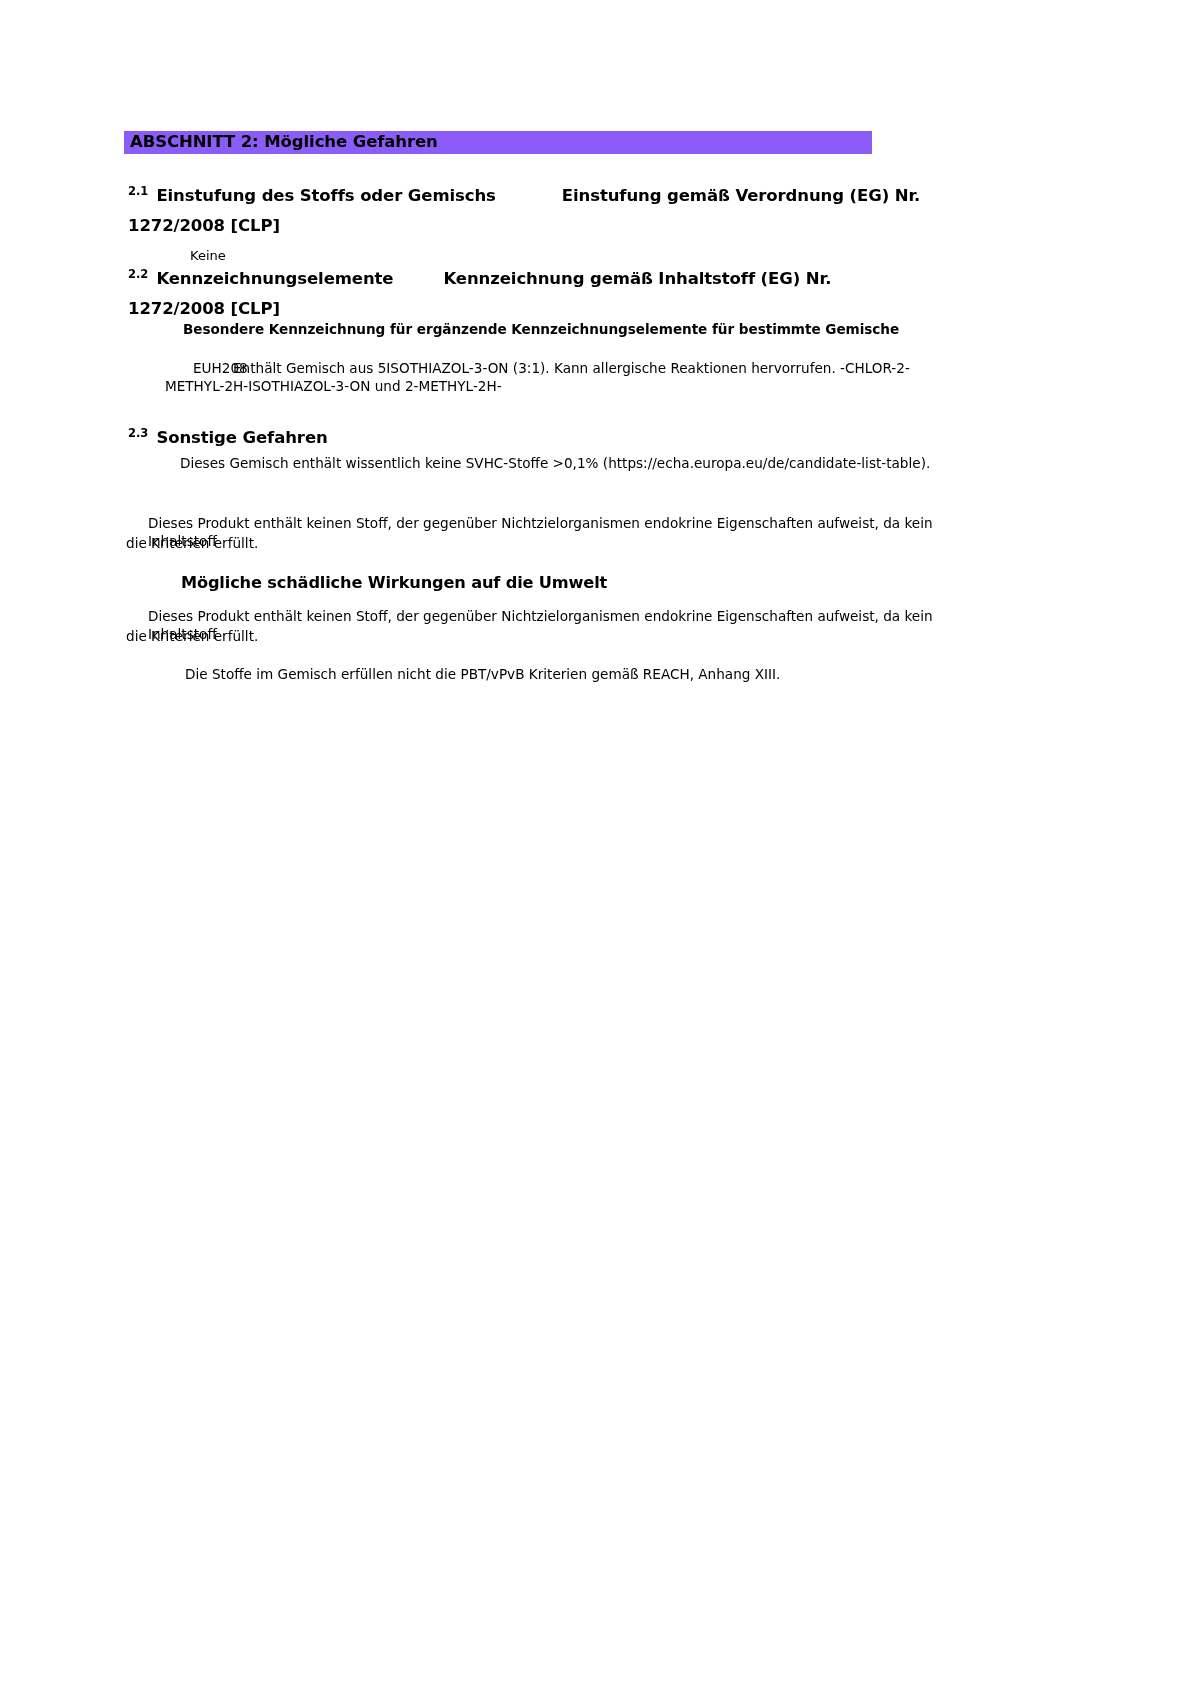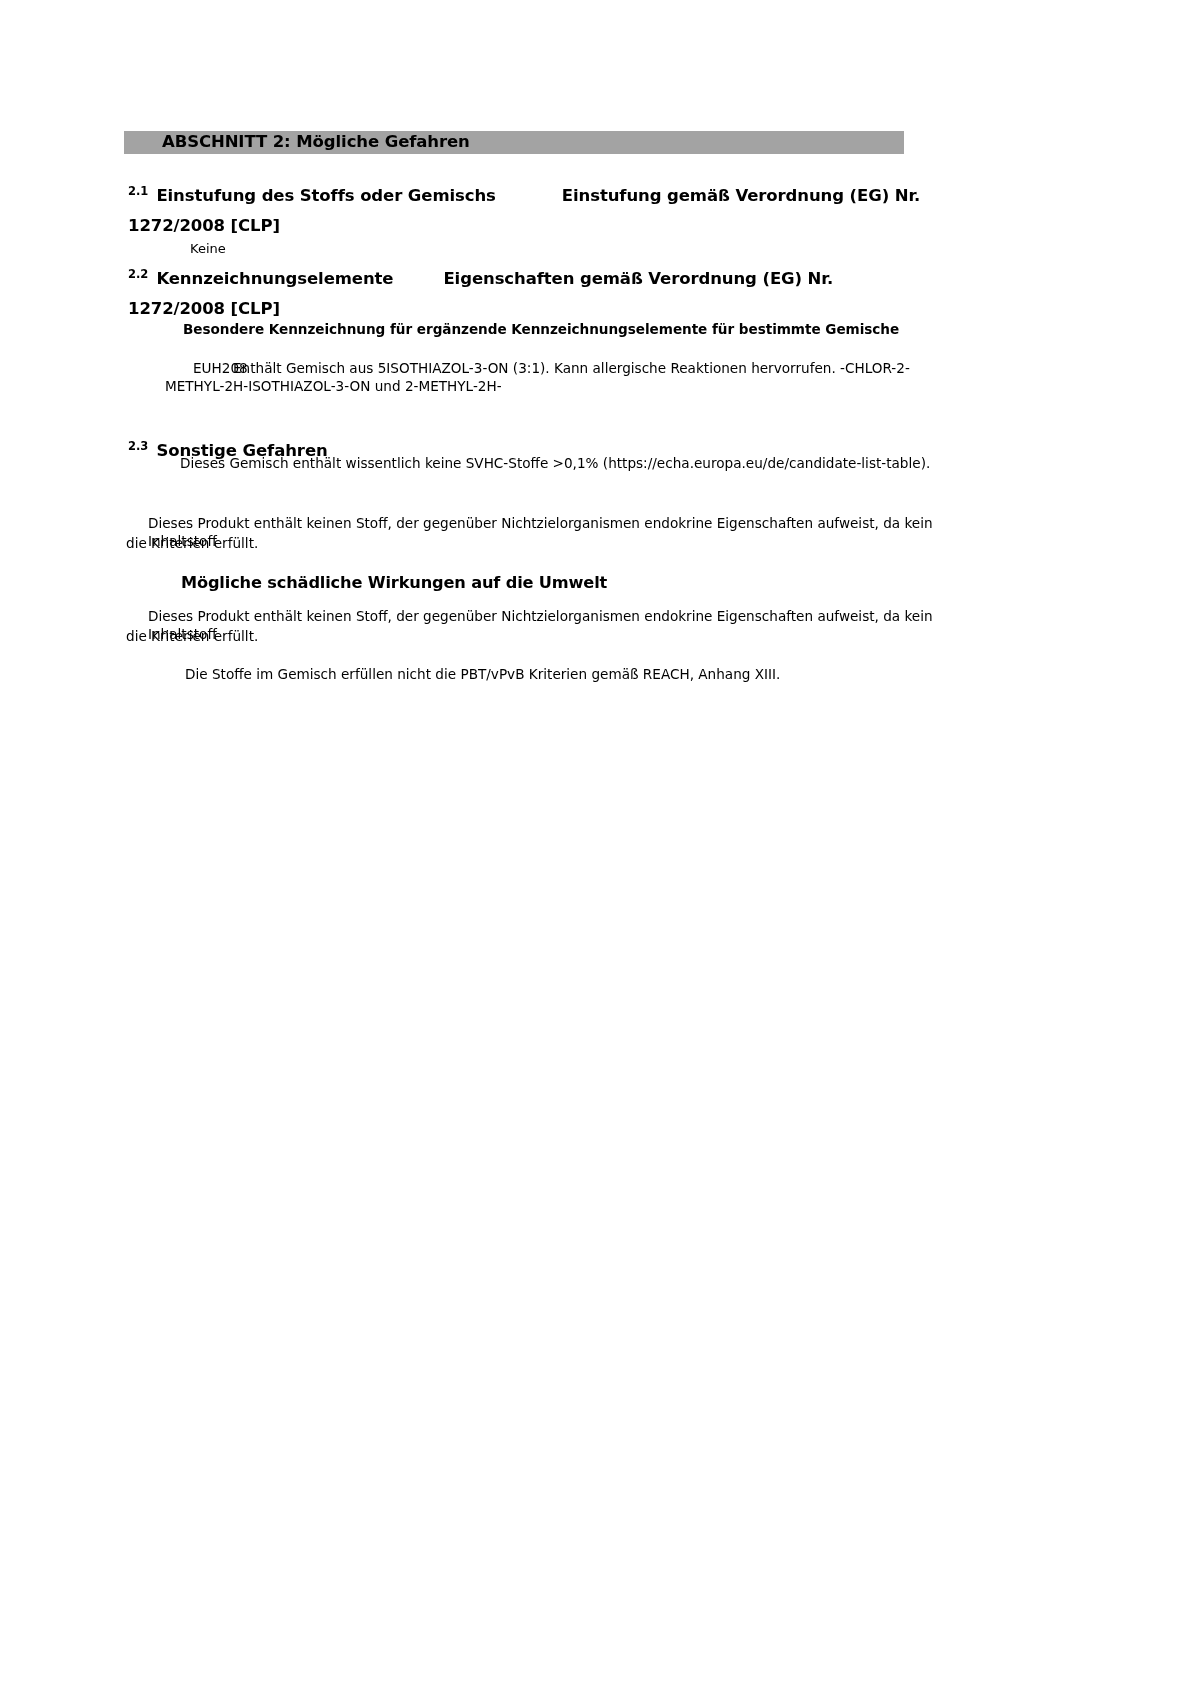--- a/index.html
+++ b/index.html
@@ -21,24 +21,23 @@
     background: #ffffff;
     overflow: hidden;
   }
   
   .section-banner {
     position: absolute;
     left: 124px;
     top: 131px;
     width: 748px;
     height: 23px;
-    background: #a3a3a3;
+    background: #8b5cf6;
     display: flex;
     align-items: center;
-    padding-left: 32px;
   }
   .section-banner-title {
     font-size: 16.5px;
     font-weight: bold;
     letter-spacing: -0.1px;
     padding-left: 6px;
     line-height: 1;
     white-space: nowrap;
   }
   
@@ -81,20 +80,21 @@
   }
   
   .body-text {
     font-size: 13.6px;
     line-height: 1.32;
     font-weight: normal;
   }
   .body-small {
     font-size: 13px;
     line-height: 1.32;
+    margin-top: 7px;
   }
   .bold-sub {
     font-size: 13.6px;
     font-weight: bold;
     letter-spacing: -0.05px;
   }
   .bold-head {
     font-size: 16.2px;
     font-weight: bold;
     letter-spacing: -0.15px;
@@ -123,32 +123,32 @@
   </div>
 
   <div class="num-heading" style="top:186px;">
     <span class="num-sup">2.1</span><span class="num-title-gap-sm" style="width:8px;"></span><span class="num-title">Einstufung des Stoffs oder Gemischs</span><span class="num-title-gap"></span><span class="num-title">Einstufung gemäß Verordnung (EG) Nr.</span>
     <span class="num-wrap2">1272/2008 [CLP]</span>
   </div>
 
   <div class="abs body-small" style="left:190px; top:240px;">Keine</div>
 
   <div class="num-heading" style="top:269px;">
-    <span class="num-sup">2.2</span><span class="num-title-gap-sm" style="width:8px;"></span><span class="num-title">Kennzeichnungselemente</span><span class="num-title-gap" style="width:50px;"></span><span class="num-title">Eigenschaften gemäß Verordnung (EG) Nr.</span>
+    <span class="num-sup">2.2</span><span class="num-title-gap-sm" style="width:8px;"></span><span class="num-title">Kennzeichnungselemente</span><span class="num-title-gap" style="width:50px;"></span><span class="num-title">Kennzeichnung gemäß Inhaltstoff (EG) Nr.</span>
     <span class="num-wrap2">1272/2008 [CLP]</span>
   </div>
 
   <div class="abs bold-sub" style="left:183px; top:321px;">Besondere Kennzeichnung für ergänzende Kennzeichnungselemente für bestimmte Gemische</div>
 
   <div class="euh-row" style="top:359px;">
     <span class="euh-code">EUH208</span><span>Enthält Gemisch aus 5ISOTHIAZOL-3-ON (3:1). Kann allergische Reaktionen hervorrufen. -CHLOR-2-</span>
   </div>
   <div class="euh-row" style="top:377px; left:128px;margin-left:37px;">METHYL-2H-ISOTHIAZOL-3-ON und  2-METHYL-2H-</div>
 
-  <div class="num-heading" style="top:428px;margin-top:13px;">
+  <div class="num-heading" style="top:428px;">
     <span class="num-sup">2.3</span><span class="num-title-gap-sm" style="width:8px;"></span><span class="num-title">Sonstige Gefahren</span>
   </div>
 
   <div class="abs body-text" style="left:180px; top:455px;">Dieses Gemisch enthält wissentlich keine SVHC-Stoffe &gt;0,1% (https://echa.europa.eu/de/candidate-list-table).</div>
 
 
   <div class="abs body-text" style="left:148px; top:515px; width:845px;">Dieses Produkt enthält keinen Stoff, der gegenüber Nichtzielorganismen endokrine Eigenschaften aufweist, da kein Inhaltstoff</div>
   <div class="abs body-text" style="left:126px; top:535px;">die Kriterien erfüllt.</div>
 
   <div class="abs bold-head" style="left:181px; top:573px;">Mögliche schädliche Wirkungen auf die Umwelt</div>

